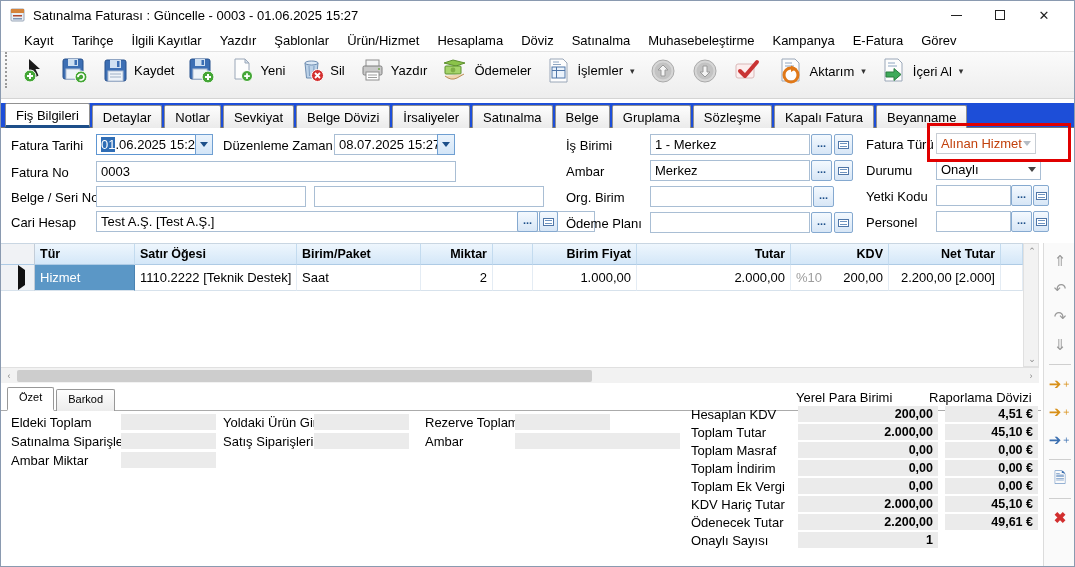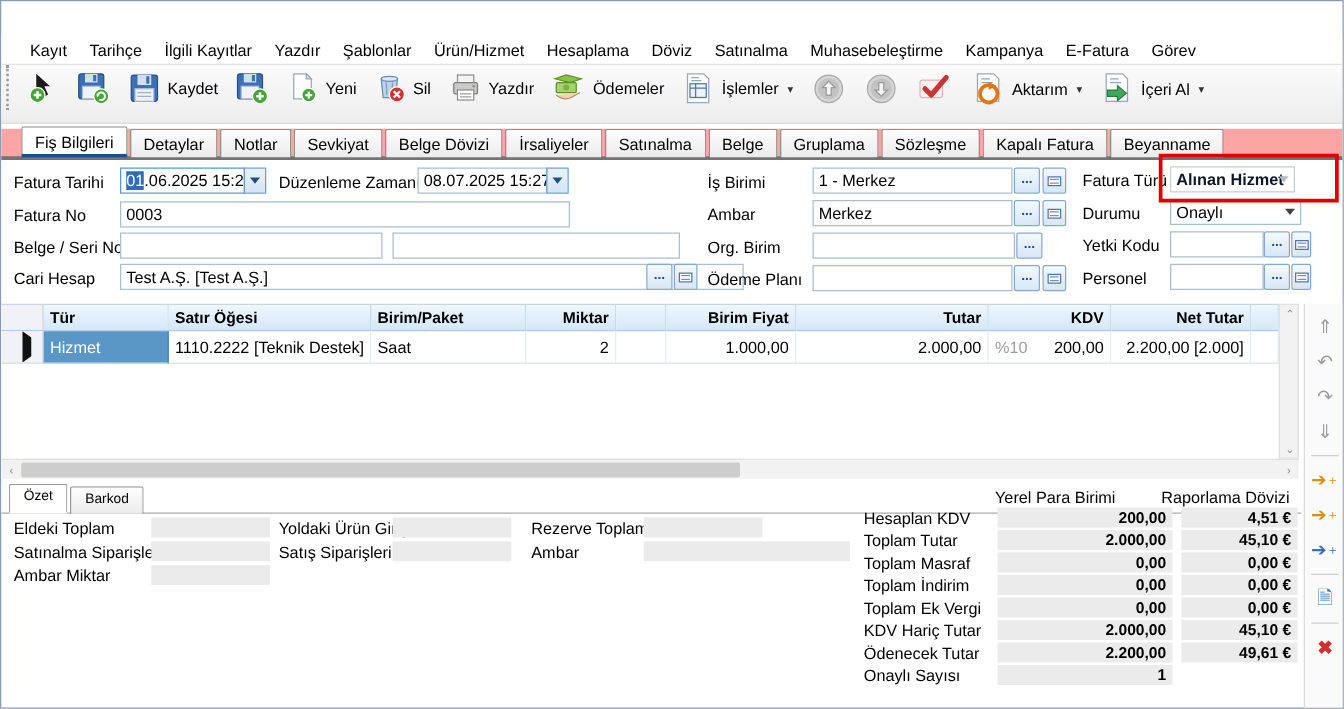--- a/index.html
+++ b/index.html
@@ -22,37 +22,37 @@
 
   
   .toolbar { position:absolute; left:0; top:51px; width:100%; height:47px; background:linear-gradient(#fbfbfb,#ededed); border-bottom:1px solid #d4d4d4; display:flex; align-items:flex-start; }
   .grip { width:3px; height:36px; margin:0 6px 0 4px; border-left:2px dotted #9a9a9a; }
   .tbtn { display:flex; align-items:center; gap:5px; padding:5px 7px; border-radius:3px; }
   .tbtn svg { display:block; }
   .tbtn .cap { font-size:13px; }
   .dd { font-size:9px; color:#333; margin-left:2px; }
 
   
-  .tabstrip { position:absolute; left:0; top:102px; width:100%; height:25px; background:#fca5a5; border-bottom:3px solid #737373; display:flex; align-items:flex-end; padding-left:16px; }
+  .tabstrip { position:absolute; left:0; top:102px; width:100%; height:25px; background:#1d4ed8; border-bottom:1px solid #737373; display:flex; align-items:flex-end; padding-left:4px; }
   .tab { border:1px solid #919191; border-bottom:none; border-radius:2px 2px 0 0; background:linear-gradient(#fdfdfd,#ebebeb); padding:4px 10px 4px 10px; margin-right:2px; font-size:13px; height:23px; position:relative; top:1px; }
   .tab.active { background:#fff; height:25px; border-bottom:3px solid #1d4e89; font-size:13px; z-index:2; }
 
   
   .form { position:absolute; left:0; top:128px; width:100%; height:112px; background:#fff; }
   .lbl { position:absolute; font-size:13px; white-space:nowrap; }
   .txt { position:absolute; height:21px; border:1px solid #a9bed4; background:#fff; font-size:13px; padding:2px 4px; line-height:16px; white-space:nowrap; overflow:hidden; }
   .btn3 { position:absolute; width:21px; height:21px; background:linear-gradient(#f4f9fe,#d7e6f6); border:1px solid #85a9d0; border-radius:2px; color:#1c4f8a; font-weight:bold; font-size:11px; text-align:center; line-height:17px; }
   .btnF { position:absolute; width:19px; height:21px; background:linear-gradient(#f4f9fe,#d7e6f6); border:1px solid #85a9d0; border-radius:2px; display:flex; align-items:center; justify-content:center; }
   .btnF i { display:block; width:11px; height:8px; background:#fff; border:1px solid #4f76a8; position:relative; }
   .btnF i::before { content:""; position:absolute; left:1px; top:1px; width:7px; height:1px; background:#6f94c0; box-shadow:0 3px 0 #6f94c0; }
   .ddbtn { position:absolute; width:18px; height:21px; background:linear-gradient(#eaf3fc,#d3e5f7); border:1px solid #6f9fd2; display:flex; align-items:center; justify-content:center; }
   .chev { width:0; height:0; border-left:4px solid transparent; border-right:4px solid transparent; border-top:5px solid #1c4f8a; }
   .combo { position:absolute; height:21px; border:1px solid #a9bed4; background:#fff; font-size:13px; padding:2px 4px; line-height:16px; }
   .combo .cchev { position:absolute; right:4px; top:7px; width:0; height:0; border-left:4px solid transparent; border-right:4px solid transparent; border-top:5px solid #444; }
-  .combo.disabled { color:#0f172a; border-color:#c7cdd4;font-weight:bold; }
+  .combo.disabled { color:#c2410c; border-color:#c7cdd4; }
   .combo.disabled .cchev { border-top-color:#b4bcc4; }
   .sel { background:#2f6db5; color:#fff; }
   .red-box { position:absolute; left:926px; top:122px; width:144px; height:39px; border:3px solid #e00000; z-index:9; pointer-events:none; }
 
   
   .grid { position:absolute; left:0; top:242px; width:1022px; height:140px; background:#fff; border-top:1px solid #c9d6e2; }
   .gh { position:absolute; top:0; height:21px; background:linear-gradient(#eef6fd,#d4e7f8); border-right:1px solid #c3dbef; border-bottom:1px solid #aecbe5; font-weight:bold; font-size:12.5px; padding:3px 5px; white-space:nowrap; overflow:hidden; }
   .gc { position:absolute; top:21px; height:26px; font-size:13px; padding:5px 5px; border-right:1px solid #e4ecf4; border-bottom:1px solid #d7e2ec; white-space:nowrap; overflow:hidden; }
   .r { text-align:right; }
   .ind { background:#f0f2f5; border-right:1px solid #c3cdd8; }
@@ -80,20 +80,40 @@
   .gbox { position:absolute; height:16px; background:#ebebeb; }
   .thead { position:absolute; top:389px; font-size:13px; }
   .trow-label { position:absolute; font-size:13px; white-space:nowrap; }
   .tval { position:absolute; height:16px; background:#ebebeb; font-size:12.5px; font-weight:bold; text-align:right; padding:1px 5px; }
 </style>
 </head>
 <body>
 
 <div id="win">
 
+  <div class="titlebar">
+    <svg class="app-ico" viewBox="0 0 16 16">
+        <rect x="1" y="2" width="13" height="12" rx="1" fill="#e8eef6" stroke="#9aa7b8"></rect>
+        <rect x="1" y="2" width="13" height="4" fill="#d4843c"></rect>
+        <rect x="3" y="8" width="9" height="1.5" fill="#b24a2f"></rect>
+        <rect x="3" y="11" width="9" height="1.5" fill="#7d93b4"></rect>
+      </svg>
+    <span class="title-text">Satınalma Faturası : Güncelle - 0003 - 01.06.2025 15:27</span>
+    <div class="win-btns">
+      <div class="win-btn">
+          <span class="glyph-min"></span>
+        </div>
+      <div class="win-btn">
+          <span class="glyph-max"></span>
+        </div>
+      <div class="win-btn">
+          <span>✕</span>
+        </div>
+    </div>
+  </div>
 
   <div class="menubar">
     <span class="menu-item">Kayıt</span>
     <span class="menu-item">Tarihçe</span>
     <span class="menu-item">İlgili Kayıtlar</span>
     <span class="menu-item">Yazdır</span>
     <span class="menu-item">Şablonlar</span>
     <span class="menu-item">Ürün/Hizmet</span>
     <span class="menu-item">Hesaplama</span>
     <span class="menu-item">Döviz</span>

